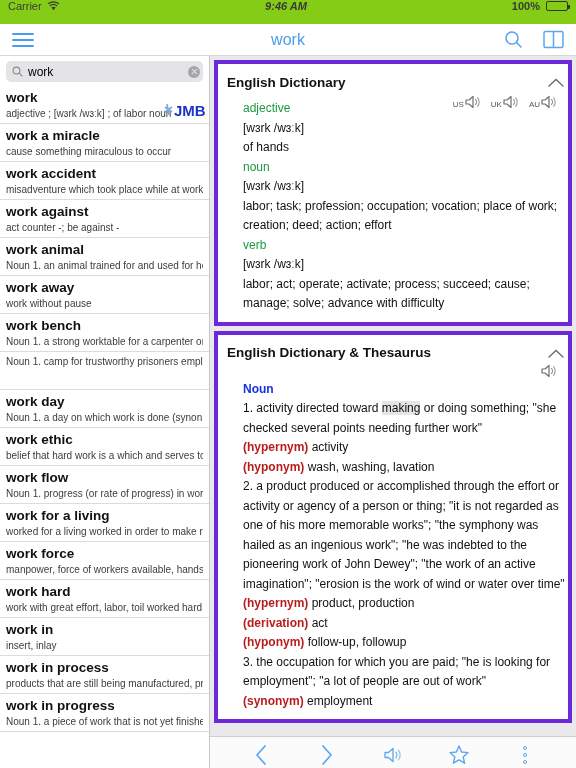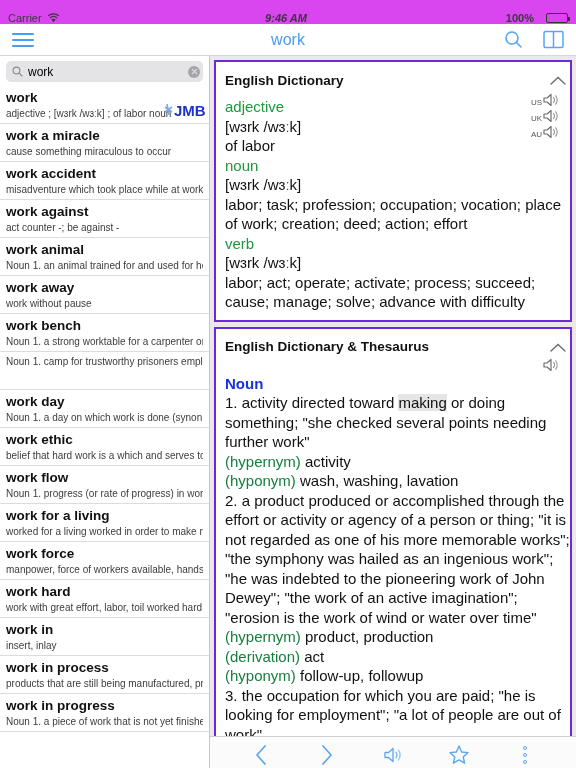--- a/index.html
+++ b/index.html
@@ -7,36 +7,36 @@
     width: 576px; height: 768px;
     font-family: "Liberation Sans", sans-serif;
     background: #ffffff;
     overflow: hidden;
   }
 
   
   .statusbar {
     height: 20px;
     display: flex;
-    align-items: flex-start;
+    align-items: flex-end;
     padding: 12px 8px;
     font-size: 11px;
     color: #3a3a3a;
-    background: #d946ef;
+    background: #84cc16;
     position: relative;
   }
   .sb-left { display: flex; align-items: center; gap: 5px; }
   .sb-center {
     position: absolute; left: 0; right: 4px; text-align: center;
     font-size: 11px; font-weight: bold; color: #3a3a3a;
     pointer-events: none;
     font-style: italic;
   }
   .sb-right {
-    margin-left: auto; display: flex; align-items: center; gap: 12px;
+    margin-left: auto; display: flex; align-items: center; gap: 6px;
     font-size: 11px; font-weight: bold;
   }
   .wifi-icon svg { display: block; }
   .battery {
     width: 22px; height: 10px; border: 1px solid #333; border-radius: 2px;
     position: relative; padding: 1px;
   }
   .battery::after {
     content: ""; position: absolute; right: -3px; top: 3px;
     width: 2px; height: 4px; background: #333; border-radius: 0 1px 1px 0;
@@ -116,38 +116,38 @@
     width: 42px; height: 20px;
   }
 
   
   .right {
     flex: 1 1 auto; background: #e9e9ec;
     display: flex; flex-direction: column; overflow: hidden;
   }
   .content { flex: 1 1 auto; overflow: hidden; padding: 4px 4px 0 4px; }
   .card {
-    background: #ffffff; border: 2px solid #6d28d9;
+    background: #ffffff; border: 4px solid #6d28d9;
     margin-bottom: 5px; padding: 7px 0 8px 9px;
     position: relative;
   }
   .card-head {
     display: flex; align-items: center; justify-content: space-between;
     margin-bottom: 6px;
   }
   .card-title { font-size: 13.5px; font-weight: bold; color: #111; }
   .chev { cursor: pointer; padding: 2px 4px; }
-  .entry { font-size: 15px; line-height: 19.5px; color: #111; }
+  .entry { font-size: 12px; line-height: 19.5px; color: #111; margin-left: 16px; }
   .pos { color: #1a9a3c; }
   .pos-blue { color: #1533e0; font-weight: bold; }
-  .rel { color: #15803d; }
+  .rel { color: #b91c1c; font-weight: bold; }
   .hl { background: #e5e5e5; }
   .audio-row {
     position: absolute; right: 10px; top: 30px;
-    display: flex; align-items: flex-end; gap: 0; flex-direction: column;
+    display: flex; align-items: flex-end; gap: 9px;
   }
   .audio-btn { display: flex; align-items: flex-end; cursor: pointer; }
   .audio-lbl { font-size: 8px; color: #555; margin-right: 0px; margin-bottom: 1px; }
   .thes-audio { position: absolute; right: 10px; top: 28px; cursor: pointer; }
 
   
   .toolbar {
     height: 36px; flex: 0 0 36px;
     background: #fbfbfb; border-top: 1px solid #cfcfcf;
     display: flex; align-items: center; justify-content: space-around;
@@ -330,21 +330,21 @@
               <path d="M2 6 h3 L9 2.5 v11 L5 10 H2 Z" fill="none" stroke="#6f6f6f" stroke-width="1.2" stroke-linejoin="round"></path>
               <path d="M11.3 5.2 a4 4 0 0 1 0 5.6" stroke="#8a8a8a" stroke-width="1.1" fill="none"></path>
               <path d="M13.4 3.4 a6.8 6.8 0 0 1 0 9.2" stroke="#9b9b9b" stroke-width="1.1" fill="none"></path>
             </svg>
           </span>
         </div>
 
         <div class="entry" id="dict-entries">
             <div class="pos">adjective</div>
             <div>[wɜrk /wɜːk]</div>
-            <div>of labor</div>
+            <div>of hands</div>
             <div class="pos">noun</div>
             <div>[wɜrk /wɜːk]</div>
             <div>labor; task; profession; occupation; vocation; place of work; creation; deed; action; effort</div>
             <div class="pos">verb</div>
             <div>[wɜrk /wɜːk]</div>
             <div>labor; act; operate; activate; process; succeed; cause; manage; solve; advance with difficulty</div>
           </div>
       </div>
 
       <div class="card">

